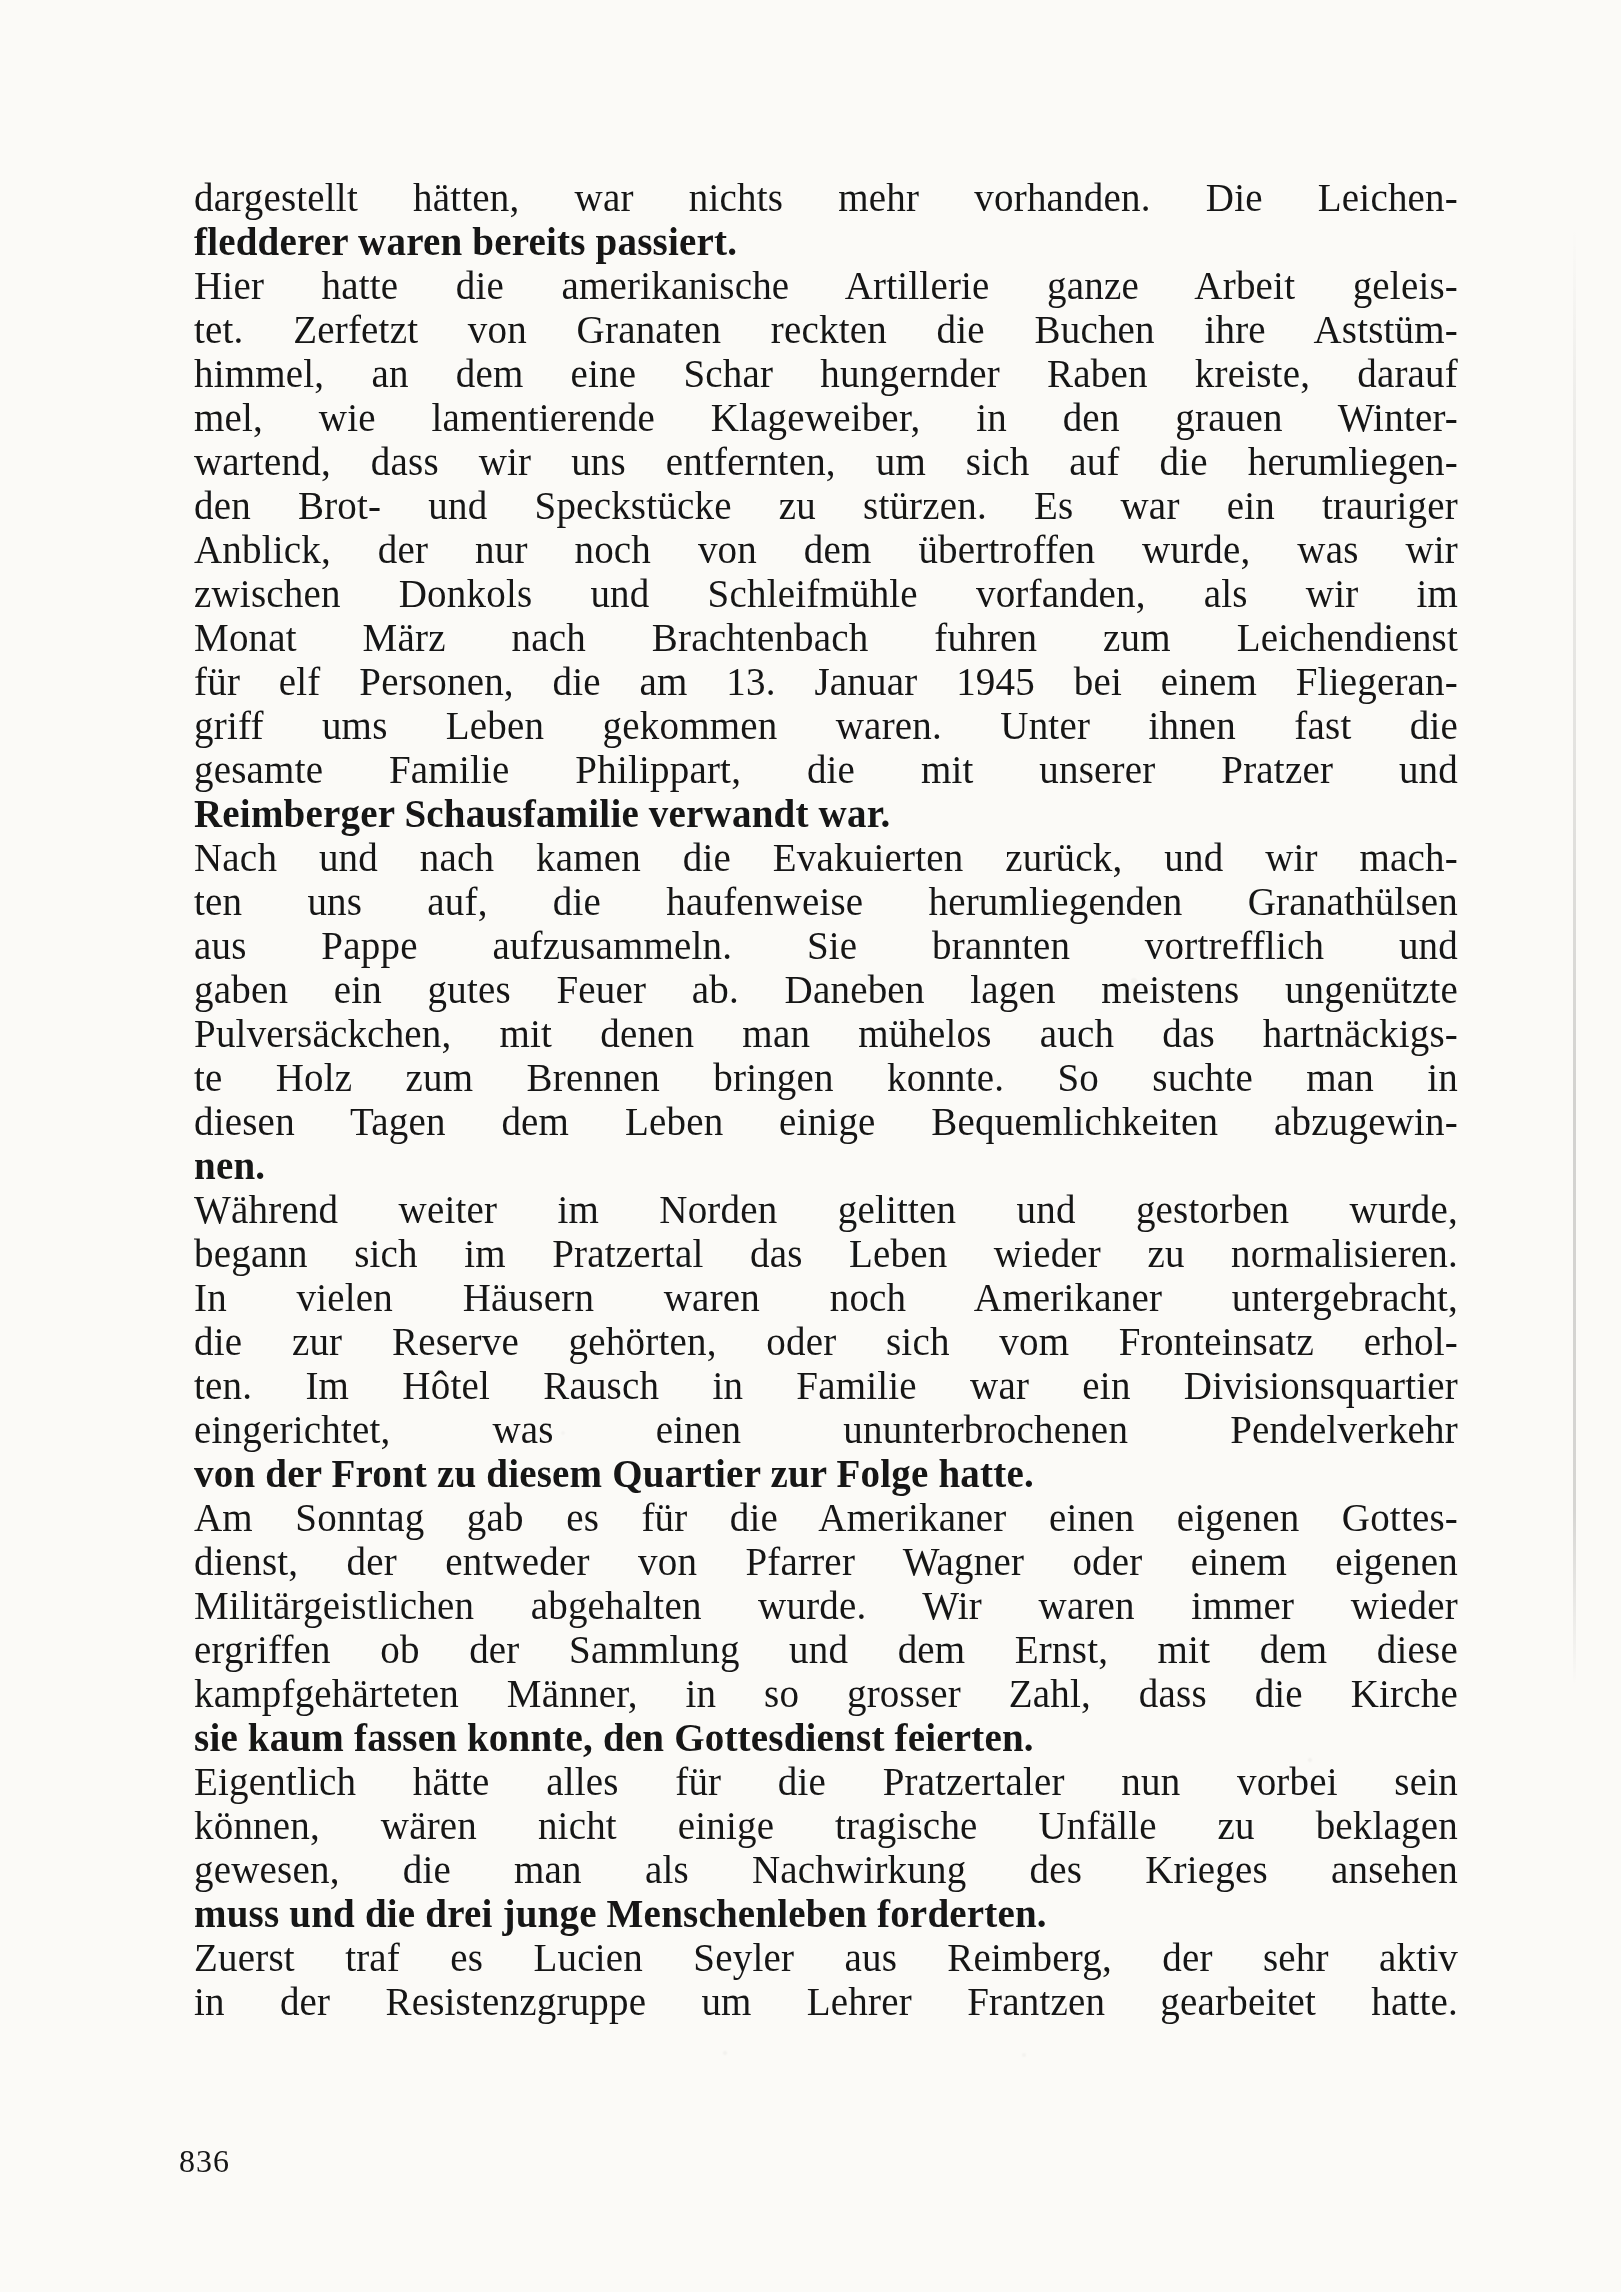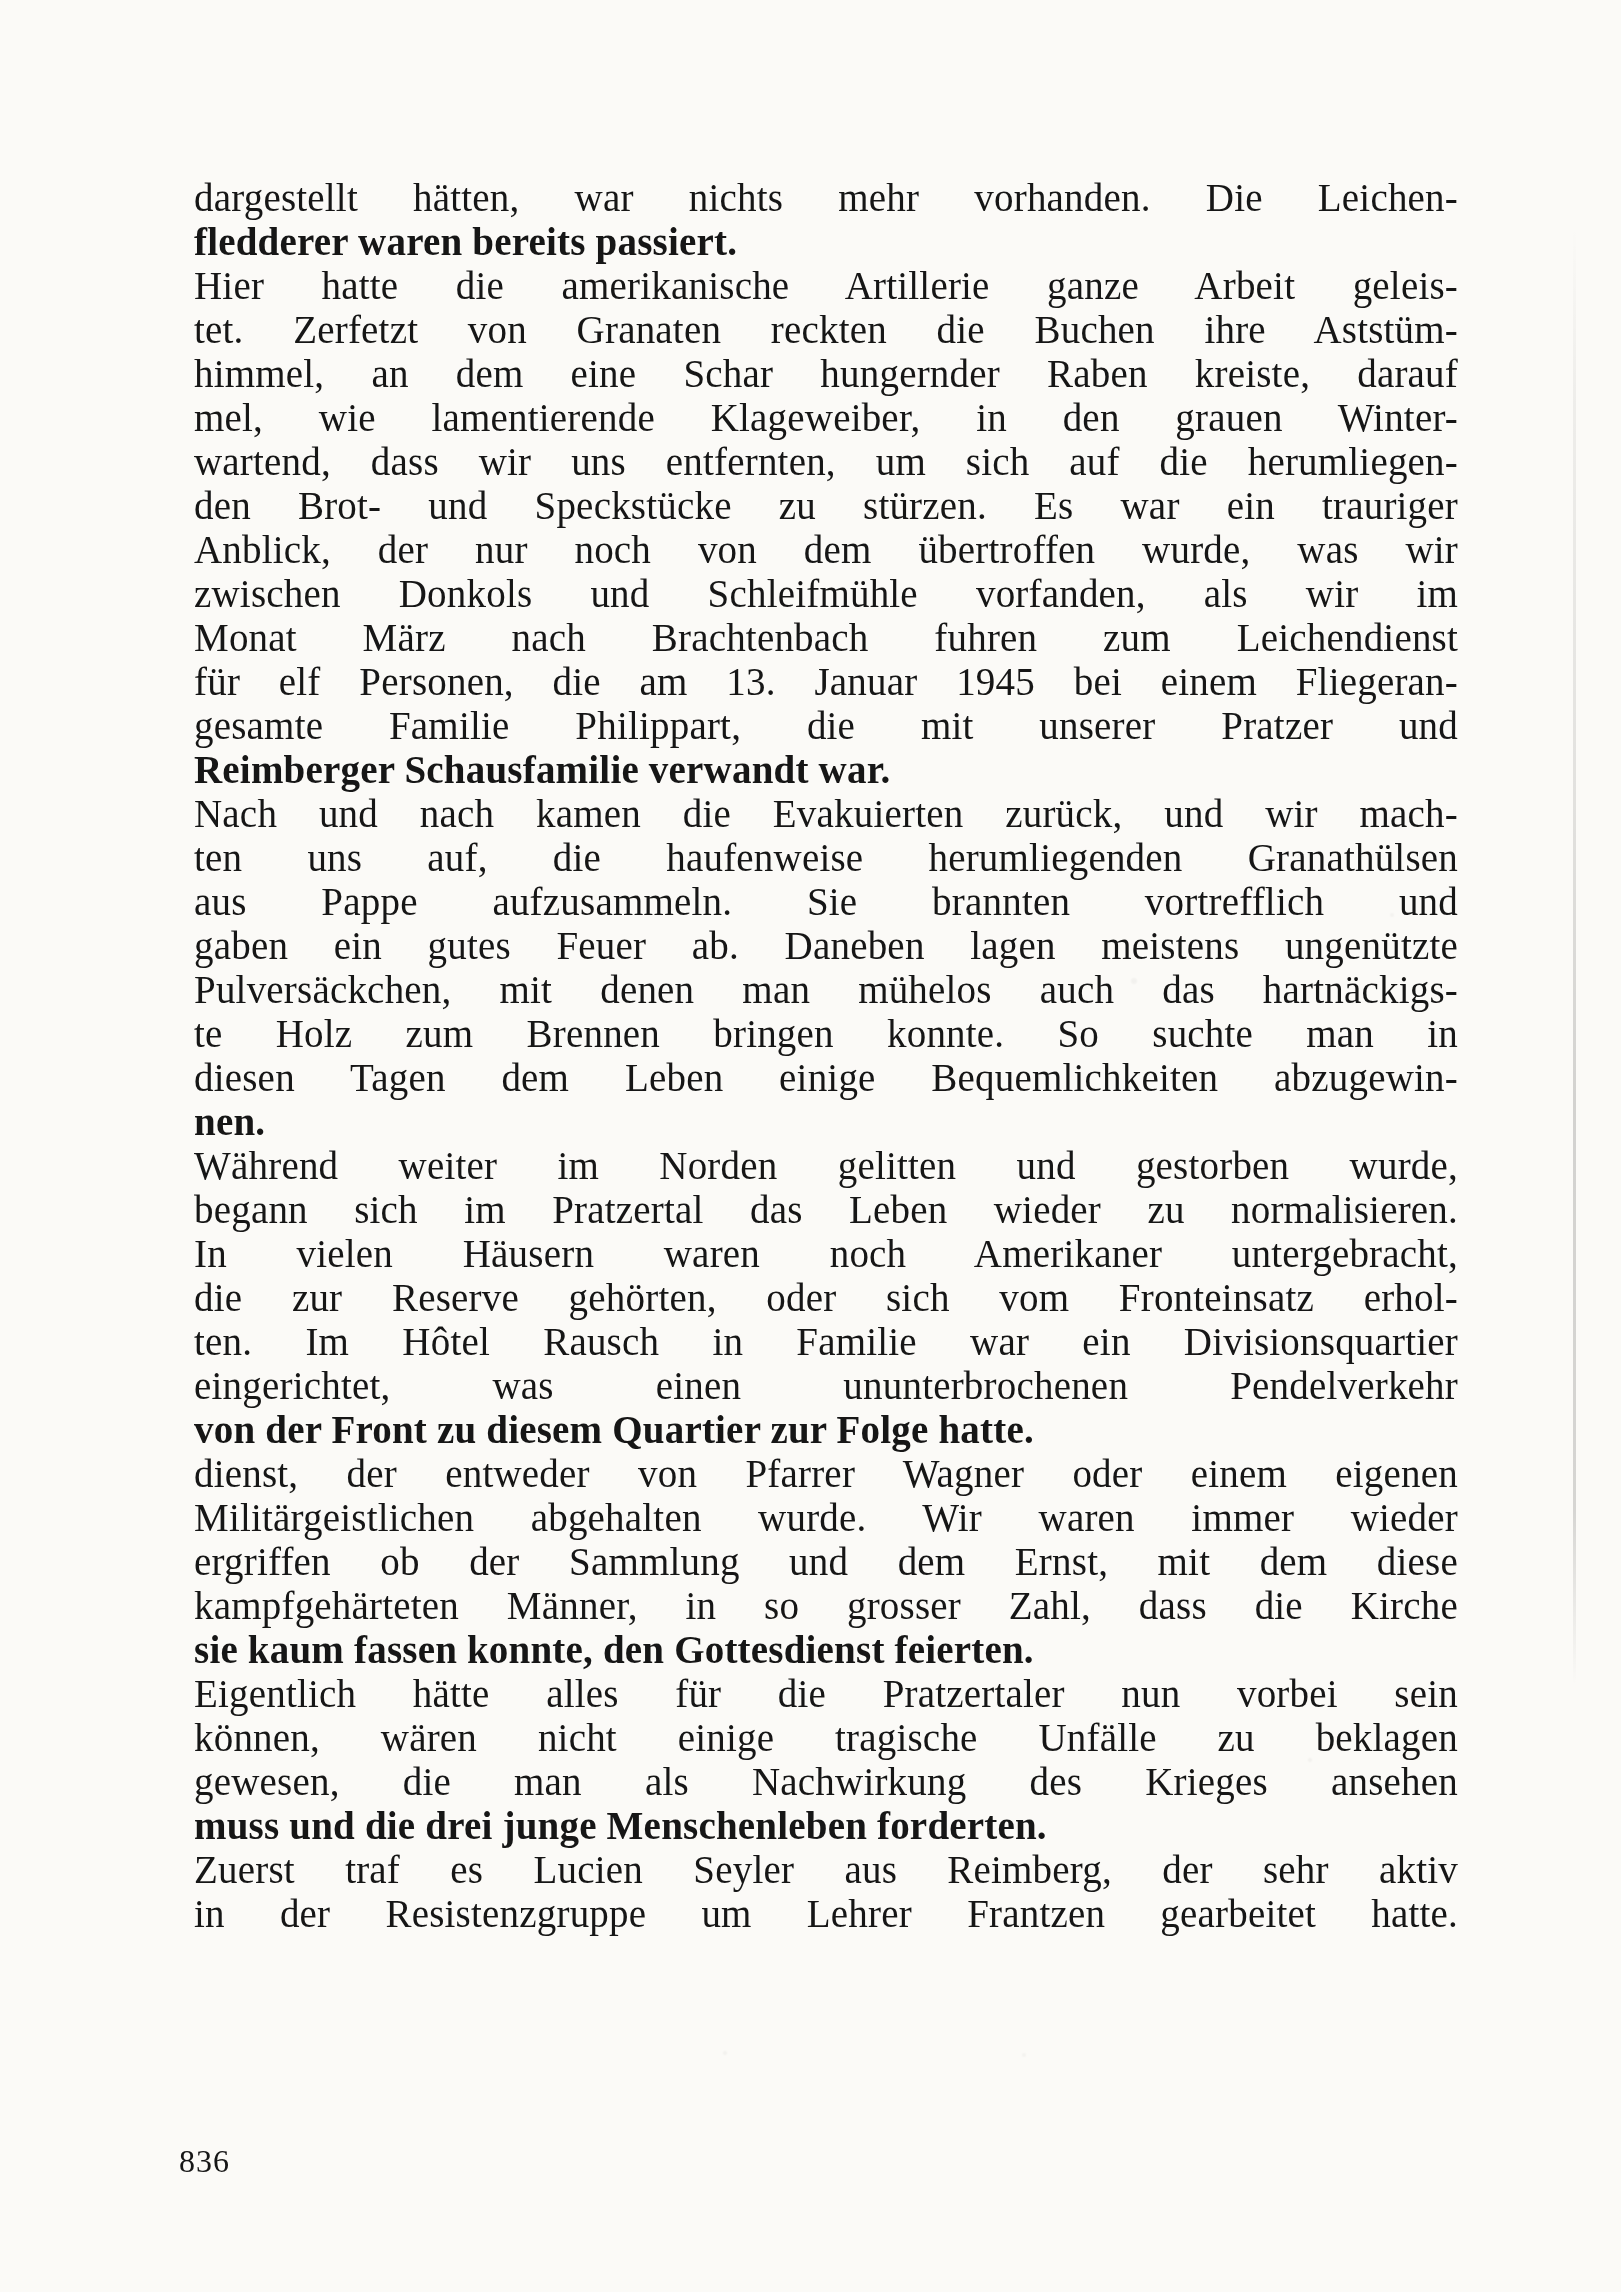--- a/index.html
+++ b/index.html
@@ -96,37 +96,39 @@
       <div class="line">Hier hatte die amerikanische Artillerie ganze Arbeit geleis-</div>
       <div class="line">tet. Zerfetzt von Granaten reckten die Buchen ihre Aststüm-</div>
       <div class="line">himmel, an dem eine Schar hungernder Raben kreiste, darauf</div>
       <div class="line">mel, wie lamentierende Klageweiber, in den grauen Winter-</div>
       <div class="line">wartend, dass wir uns entfernten, um sich auf die herumliegen-</div>
       <div class="line">den Brot- und Speckstücke zu stürzen. Es war ein trauriger</div>
       <div class="line">Anblick, der nur noch von dem übertroffen wurde, was wir</div>
       <div class="line">zwischen Donkols und Schleifmühle vorfanden, als wir im</div>
       <div class="line">Monat März nach Brachtenbach fuhren zum Leichendienst</div>
       <div class="line">für elf Personen, die am 13. Januar 1945 bei einem Fliegeran-</div>
+      <div class="line">griff ums Leben gekommen waren. Unter ihnen fast die</div>
       <div class="line">gesamte Familie Philippart, die mit unserer Pratzer und</div>
       <div class="line last">Reimberger Schausfamilie verwandt war.</div>
       <div class="line">Nach und nach kamen die Evakuierten zurück, und wir mach-</div>
       <div class="line">ten uns auf, die haufenweise herumliegenden Granathülsen</div>
       <div class="line">aus Pappe aufzusammeln. Sie brannten vortrefflich und</div>
       <div class="line">gaben ein gutes Feuer ab. Daneben lagen meistens ungenützte</div>
       <div class="line">Pulversäckchen, mit denen man mühelos auch das hartnäckigs-</div>
       <div class="line">te Holz zum Brennen bringen konnte. So suchte man in</div>
       <div class="line">diesen Tagen dem Leben einige Bequemlichkeiten abzugewin-</div>
       <div class="line last">nen.</div>
       <div class="line">Während weiter im Norden gelitten und gestorben wurde,</div>
       <div class="line">begann sich im Pratzertal das Leben wieder zu normalisieren.</div>
       <div class="line">In vielen Häusern waren noch Amerikaner untergebracht,</div>
       <div class="line">die zur Reserve gehörten, oder sich vom Fronteinsatz erhol-</div>
       <div class="line">ten. Im Hôtel Rausch in Familie war ein Divisionsquartier</div>
       <div class="line">eingerichtet, was einen ununterbrochenen Pendelverkehr</div>
       <div class="line last">von der Front zu diesem Quartier zur Folge hatte.</div>
+      <div class="line">Am Sonntag gab es für die Amerikaner einen eigenen Gottes-</div>
       <div class="line">dienst, der entweder von Pfarrer Wagner oder einem eigenen</div>
       <div class="line">Militärgeistlichen abgehalten wurde. Wir waren immer wieder</div>
       <div class="line">ergriffen ob der Sammlung und dem Ernst, mit dem diese</div>
       <div class="line">kampfgehärteten Männer, in so grosser Zahl, dass die Kirche</div>
       <div class="line last">sie kaum fassen konnte, den Gottesdienst feierten.</div>
       <div class="line">Eigentlich hätte alles für die Pratzertaler nun vorbei sein</div>
       <div class="line">können, wären nicht einige tragische Unfälle zu beklagen</div>
       <div class="line">gewesen, die man als Nachwirkung des Krieges ansehen</div>
       <div class="line last">muss und die drei junge Menschenleben forderten.</div>
       <div class="line">Zuerst traf es Lucien Seyler aus Reimberg, der sehr aktiv</div>

